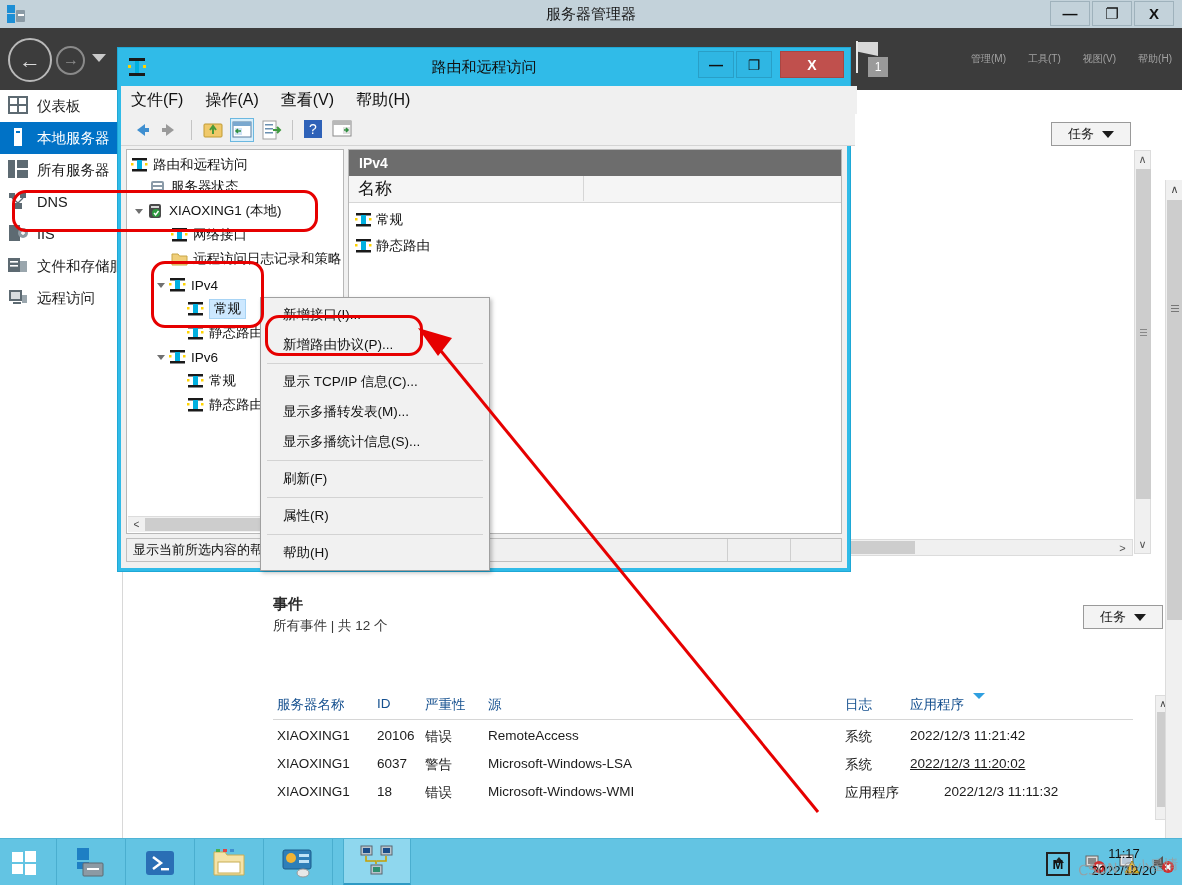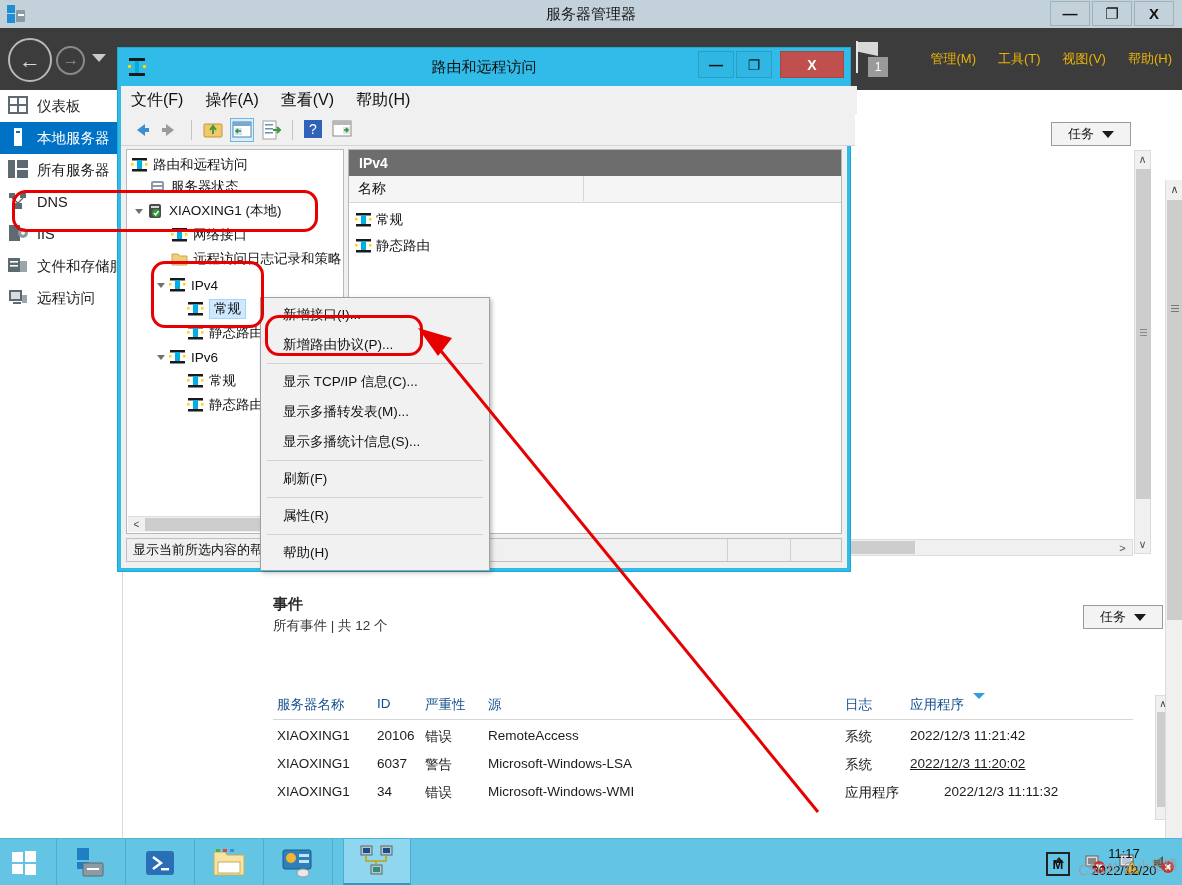--- a/index.html
+++ b/index.html
@@ -28,21 +28,21 @@
   #sm-cmdbar{position:absolute;left:0;top:28px;width:1182px;height:62px;background:#3c3c3c;}
   #nav-back{position:absolute;left:8px;top:10px;width:44px;height:44px;border:2px solid #b9b9b9;
     border-radius:50%;box-sizing:border-box;}
   #nav-back .arr{position:absolute;left:9px;top:10px;font-size:22px;color:#d8d8d8;line-height:22px;}
   #nav-fwd{position:absolute;left:56px;top:18px;width:29px;height:29px;border:2px solid #8a8a8a;
     border-radius:50%;box-sizing:border-box;}
   #nav-fwd .arr{position:absolute;left:5px;top:3px;font-size:16px;color:#8e8e8e;line-height:18px;}
   #nav-caret{position:absolute;left:92px;top:26px;width:0;height:0;border-left:7px solid transparent;
     border-right:7px solid transparent;border-top:8px solid #c9c9c9;}
   #sm-menu{position:absolute;right:10px;top:0;height:62px;display:flex;align-items:center;gap:22px;}
-  #sm-menu .mi{font-size:13px;color:#eab308;}
+  #sm-menu .mi{font-size:10px;color:#a3a3a3;}
   #flag-wrap{position:absolute;right:290px;top:13px;width:40px;height:40px;}
   #flag-pole{position:absolute;left:4px;top:0;width:2px;height:32px;background:#e6e6e6;}
   #flag-cloth{position:absolute;left:6px;top:1px;width:20px;height:14px;background:#d8d8d8;
     clip-path:polygon(0 0,100% 0,100% 100%,0 70%);}
   #flag-badge{position:absolute;left:16px;top:16px;width:20px;height:20px;background:#9a9a9a;
     color:#fff;font-size:12px;text-align:center;line-height:20px;}
 
   
   #sm-sidebar{position:absolute;left:0;top:90px;width:122px;height:748px;background:#fff;}
   .sb-item{position:relative;height:32px;display:flex;align-items:center;padding-left:8px;
@@ -140,21 +140,21 @@
   #tree-hscroll{position:absolute;left:1px;bottom:1px;width:214px;height:16px;background:#f0f0f0;border-top:1px solid #dcdcdc;box-sizing:border-box;}
   #tree-hthumb{position:absolute;left:17px;top:1px;width:180px;height:13px;background:#cdcdcd;}
   #tree-hl{position:absolute;left:1px;top:0;width:15px;height:14px;display:flex;align-items:center;justify-content:center;font-size:10px;color:#444;}
 
   #list-pane{position:absolute;left:222px;top:0;width:494px;height:385px;background:#fff;
     border:1px solid #b8b8b8;box-sizing:border-box;}
   #list-header{position:absolute;left:0;top:0;width:492px;height:26px;background:#6d6d6d;
     color:#fff;font-size:14px;font-weight:bold;display:flex;align-items:center;padding-left:10px;box-sizing:border-box;}
   #list-cols{position:absolute;left:0;top:26px;width:492px;height:26px;background:#f5f5f5;border-bottom:1px solid #d6d6d6;}
   .lcol{position:absolute;top:0;height:25px;border-right:1px solid #d6d6d6;box-sizing:border-box;
-    display:flex;align-items:center;padding-left:9px;font-size:14px;color:#111;}
+    display:flex;align-items:center;padding-left:9px;font-size:17px;color:#111;}
   .lrow{position:absolute;left:6px;height:23px;display:flex;align-items:center;font-size:13.5px;color:#111;}
   .lrow .tico{margin-right:4px;}
 
   #rras-status{position:absolute;left:5px;bottom:6px;width:716px;height:24px;background:#f0f0f0;
     border:1px solid #bfbfbf;box-sizing:border-box;display:flex;align-items:center;}
   #rras-status .seg{font-size:13px;color:#111;padding-left:6px;}
   #rras-status .div1{position:absolute;left:600px;top:0;width:1px;height:22px;background:#cfcfcf;}
   #rras-status .div2{position:absolute;left:663px;top:0;width:1px;height:22px;background:#cfcfcf;}
 
   
@@ -386,21 +386,21 @@
         <div class="ev-row" style="top:58px;">
           <div class="ev-cell" style="left:4px;">XIAOXING1</div>
           <div class="ev-cell" style="left:104px;">6037</div>
           <div class="ev-cell" style="left:152px;">警告</div>
           <div class="ev-cell" style="left:215px;">Microsoft-Windows-LSA</div>
           <div class="ev-cell" style="left:572px;">系统</div>
           <div class="ev-cell" style="left:637px;text-decoration:underline;">2022/12/3 11:20:02</div>
         </div>
         <div class="ev-row" style="top:86px;">
           <div class="ev-cell" style="left:4px;">XIAOXING1</div>
-          <div class="ev-cell" style="left:104px;">34</div>
+          <div class="ev-cell" style="left:104px;">18</div>
           <div class="ev-cell" style="left:152px;">错误</div>
           <div class="ev-cell" style="left:215px;">Microsoft-Windows-WMI</div>
           <div class="ev-cell" style="left:572px;">应用程序</div>
           <div class="ev-cell" style="left:671px;">2022/12/3 11:11:32</div>
         </div>
       </div>
 
       <div id="ev-scroll">
         <div style="height:14px;display:flex;align-items:center;justify-content:center;font-size:10px;color:#444;">∧</div>
         <div id="ev-scrollthumb"></div>

